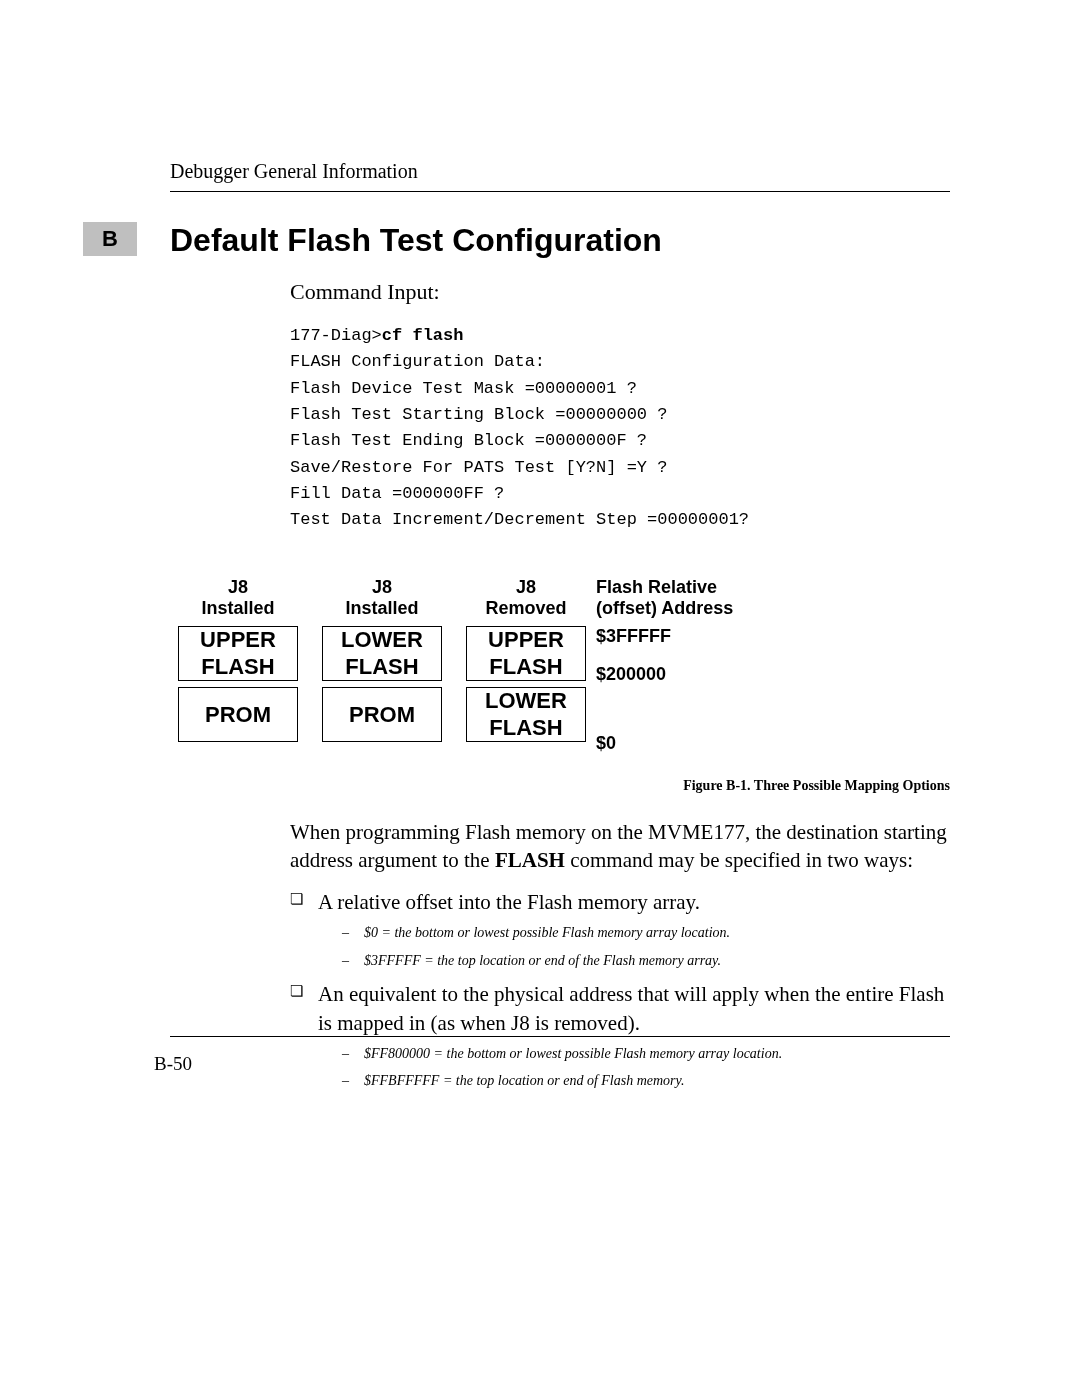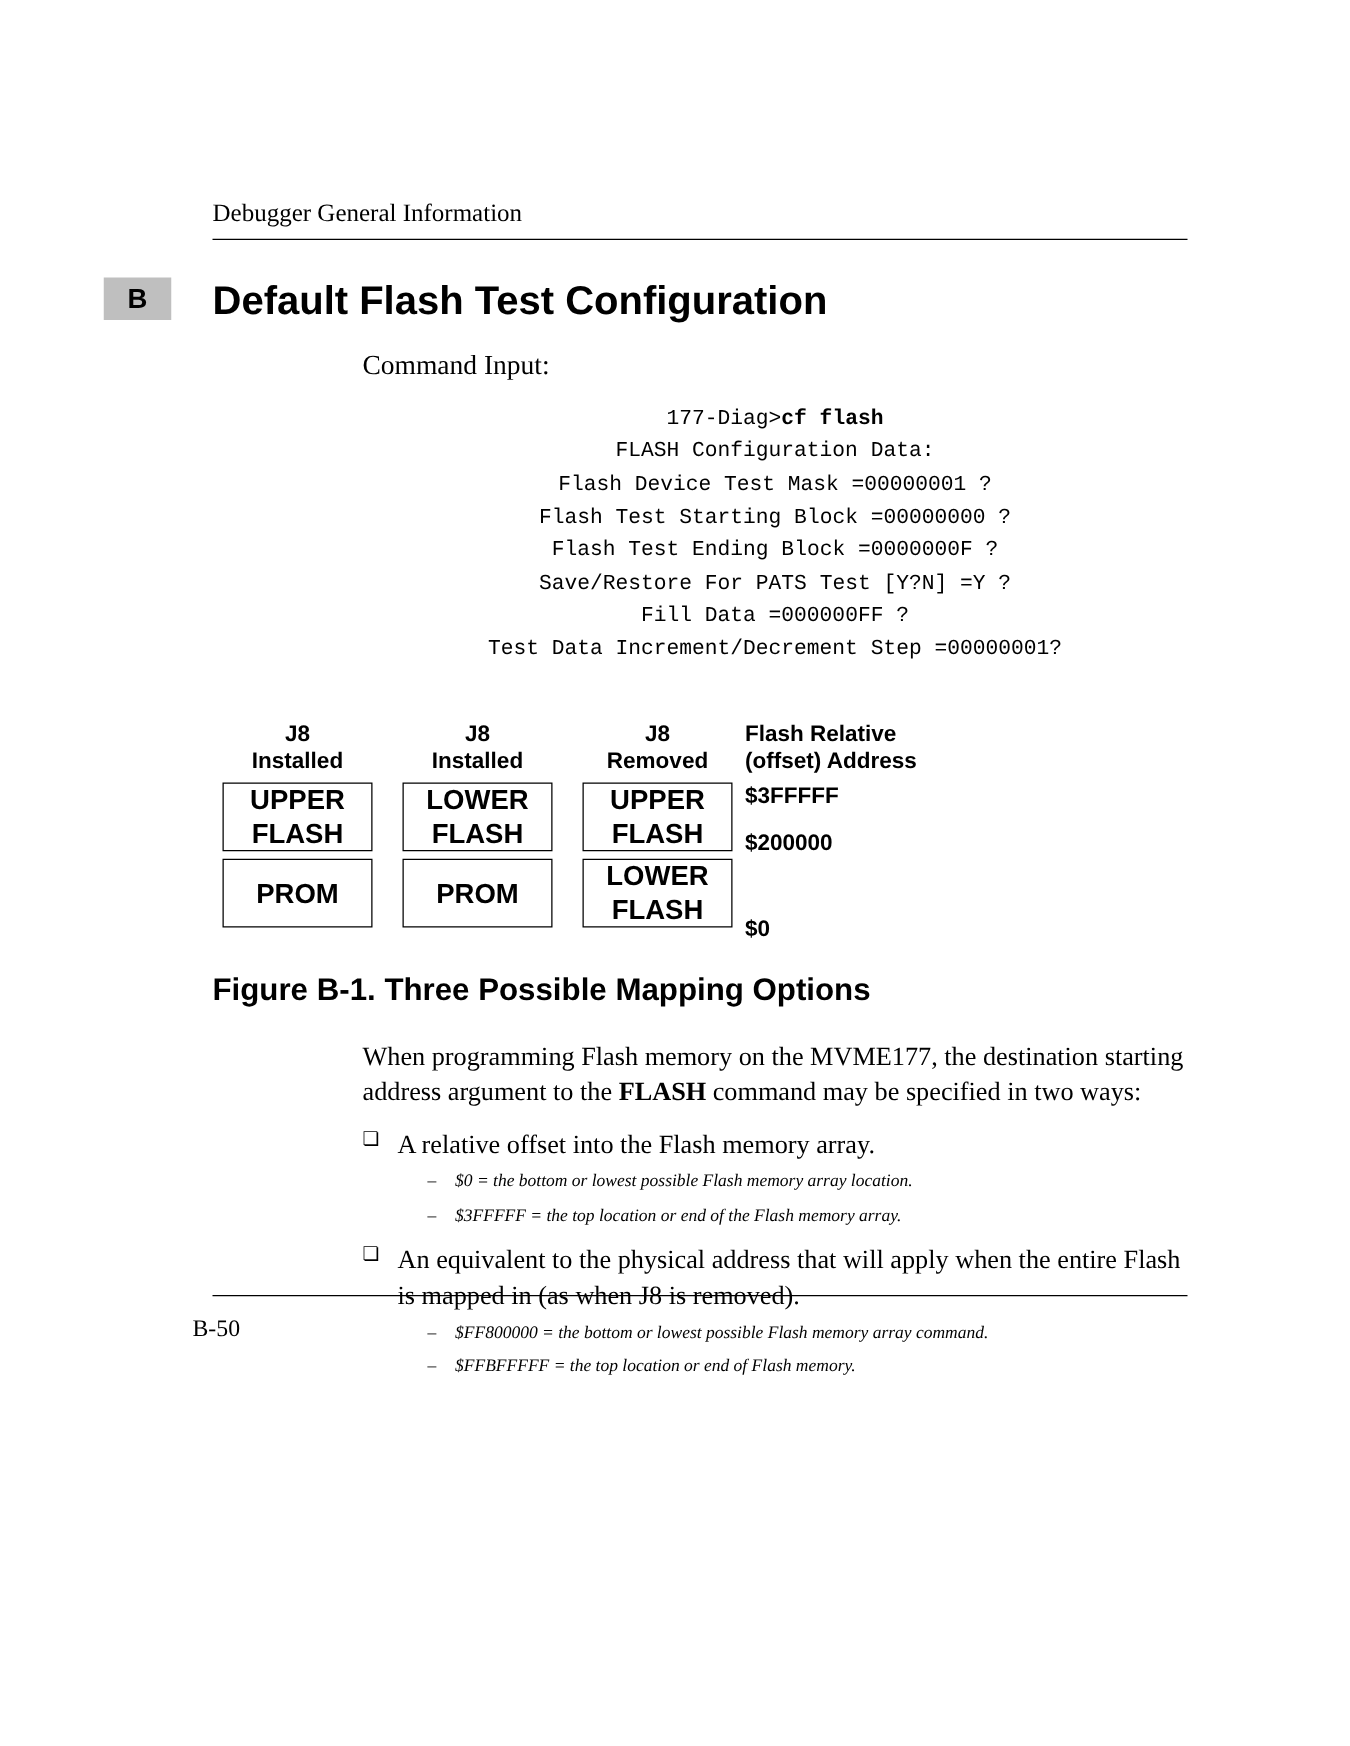--- a/index.html
+++ b/index.html
@@ -48,21 +48,20 @@
   }
   .cmd-label {
     font-size: 22px;
     margin: 0 0 18px 0;
   }
   .codeblock {
     font-family: "Courier New", Courier, monospace;
     font-size: 17px;
     line-height: 1.55;
     white-space: pre;
-    text-align: center;
   }
   .codeblock .bold { font-weight: bold; }
 
   
   .figure {
     margin: 40px 0 10px 0;
   }
   .mapcols {
     display: flex;
     align-items: flex-start;
@@ -109,24 +108,24 @@
   .gap-col { width: 16px; }
 
   .rel-col { width: 160px; margin-left: 10px; }
   .rel-lbl {
     font-family: Arial, Helvetica, sans-serif;
     font-weight: bold;
     font-size: 18px;
   }
 
   .figcap {
-    font-family: Liberation Sans, sans-serif;
-    font-weight: bold;
-    font-size: 25px;
-    text-align: left;
+    font-family: Liberation Serif, serif;
+    font-weight: bold;
+    font-size: 14px;
+    text-align: right;
     margin: 24px 0 24px 0;
   }
 
   .body-para {
     font-size: 21px;
     line-height: 1.35;
     margin: 0 0 14px 0;
   }
   ul.bullets {
     list-style: none;
@@ -290,21 +289,21 @@
       <li>
         <span>A relative offset into the Flash memory array.</span>
         <ul class="dashes">
           <li>$0 = the bottom or lowest possible Flash memory array location.</li>
           <li>$3FFFFF = the top location or end of the Flash memory array.</li>
         </ul>
       </li>
       <li>
         <span>An equivalent to the physical address that will apply when the entire Flash is mapped in (as when J8 is removed).</span>
         <ul class="dashes">
-          <li>$FF800000 = the bottom or lowest possible Flash memory array command.</li>
+          <li>$FF800000 = the bottom or lowest possible Flash memory array location.</li>
           <li>$FFBFFFFF = the top location or end of Flash memory.</li>
         </ul>
       </li>
     </ul>
   </div>
 
   <hr class="foot-rule">
   <div class="page-num">B-50</div>
 </div>
 

